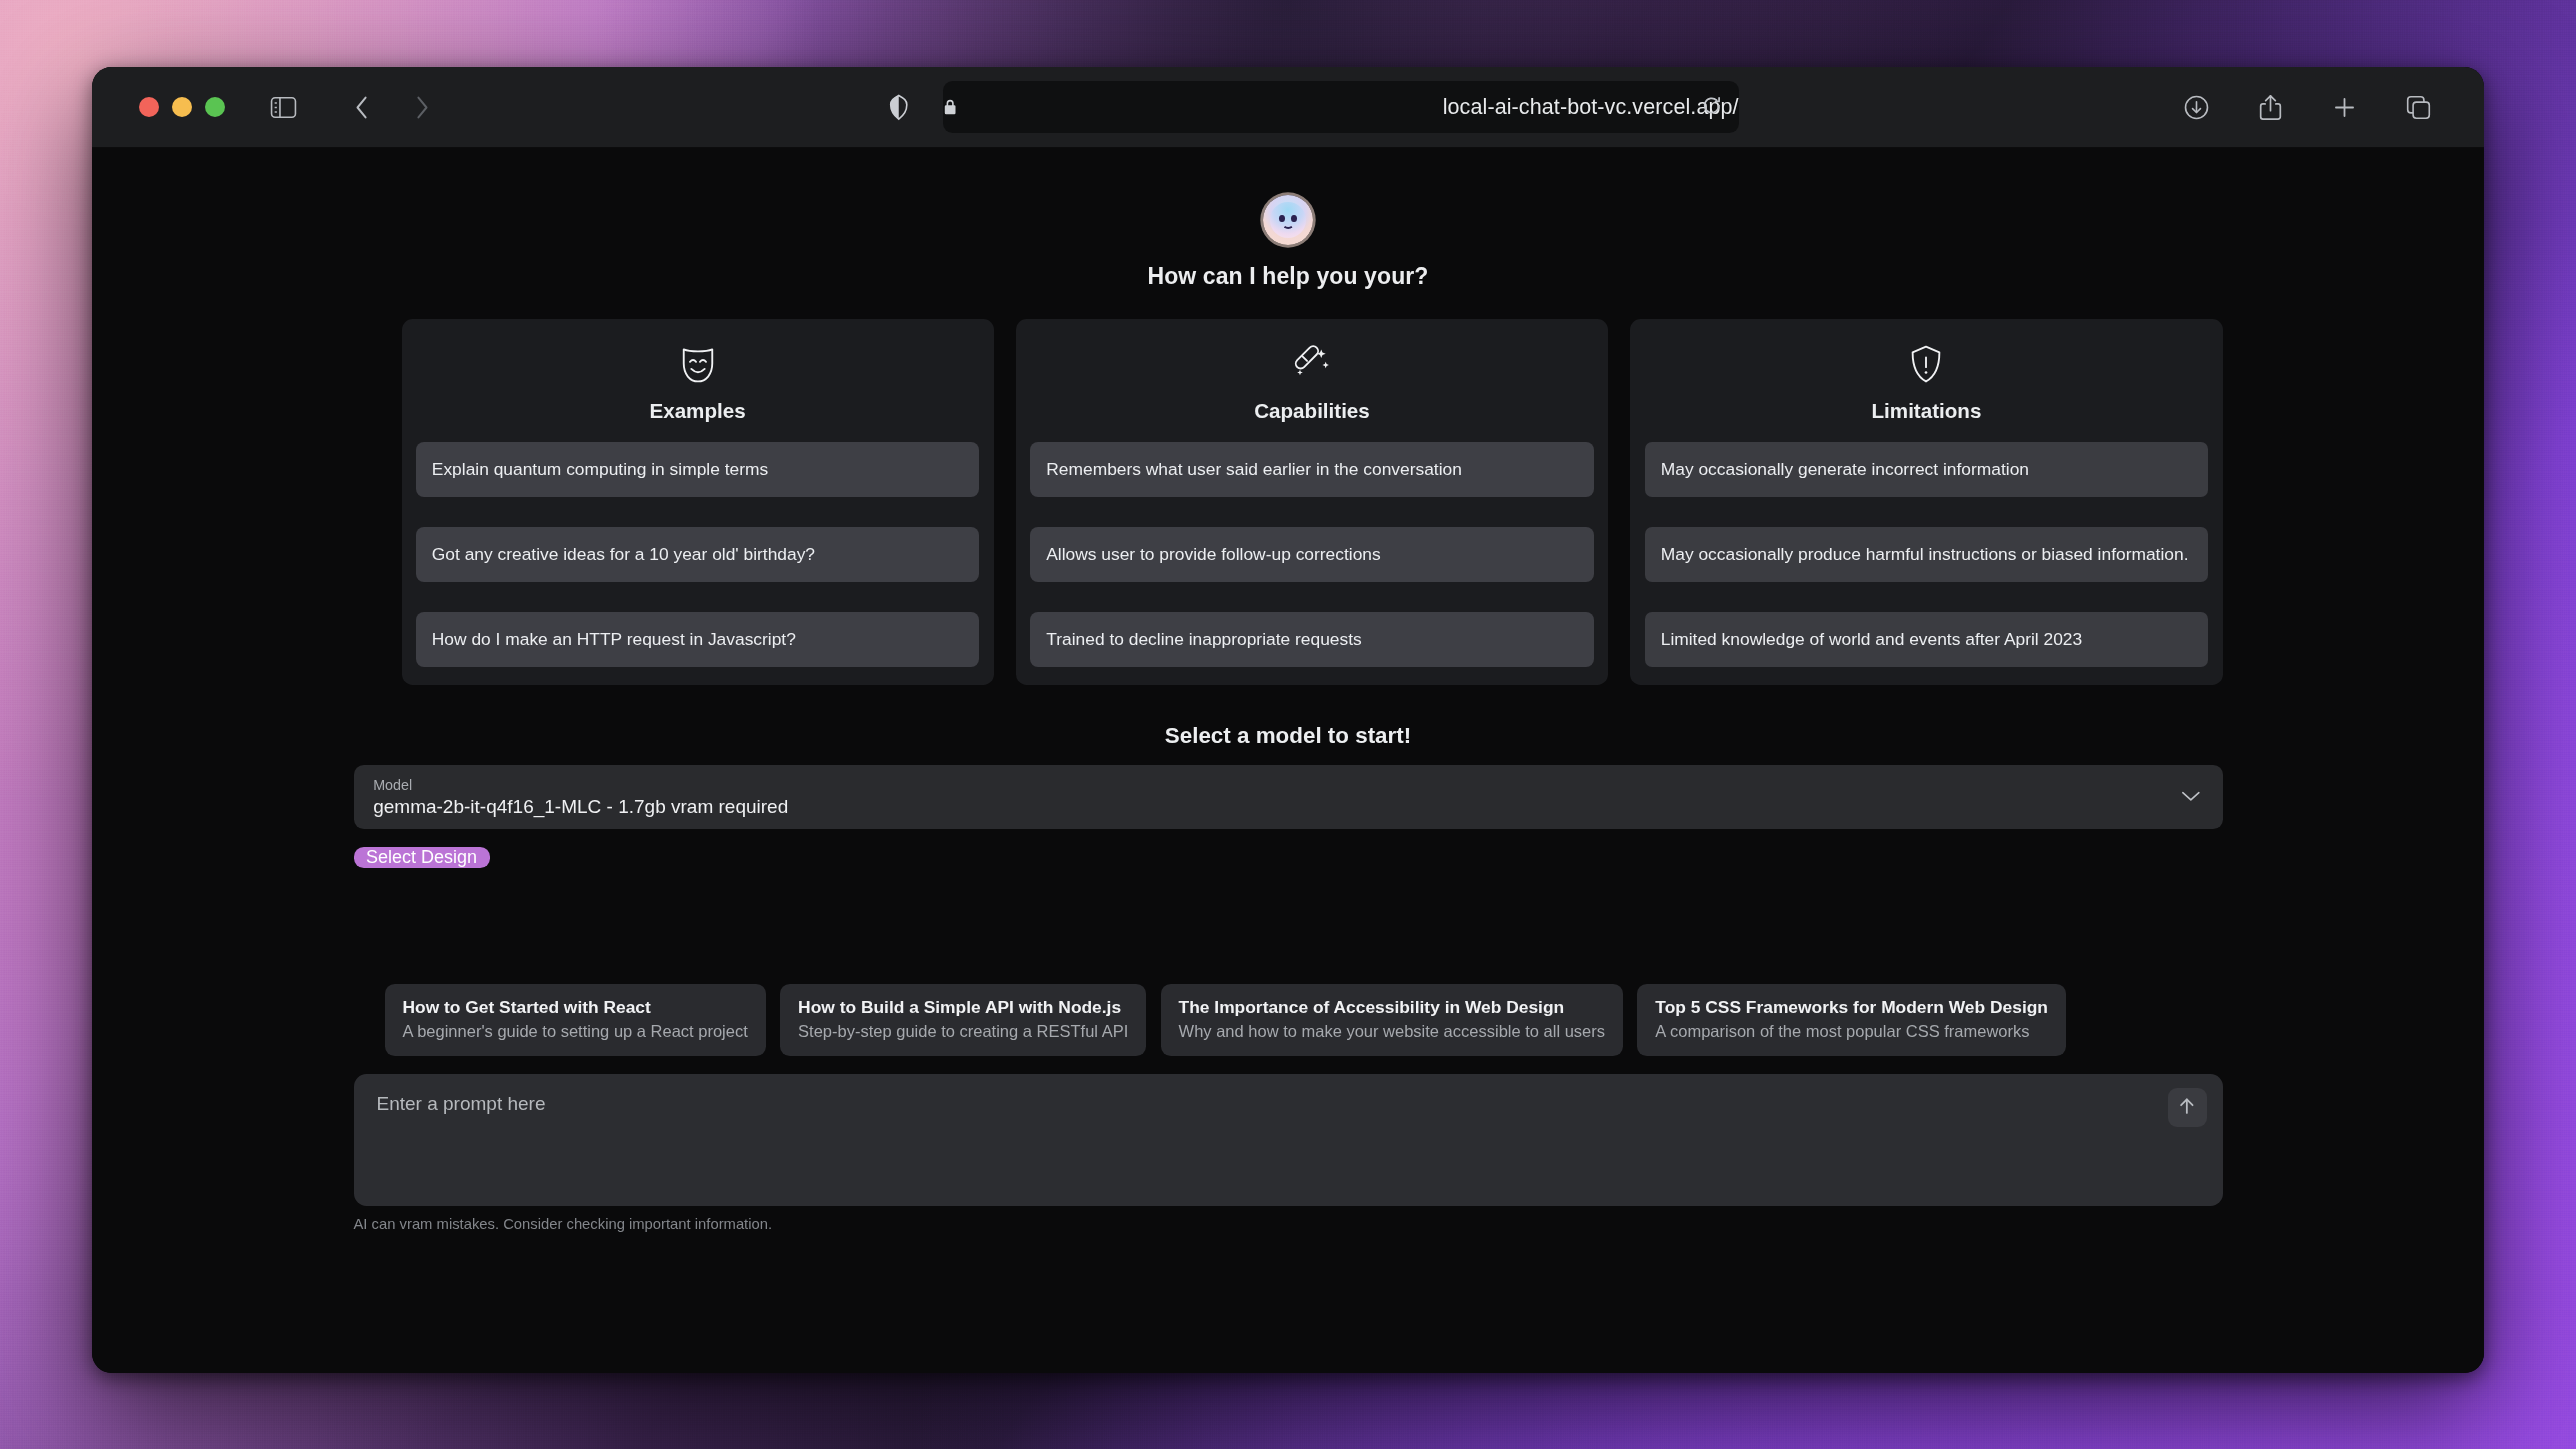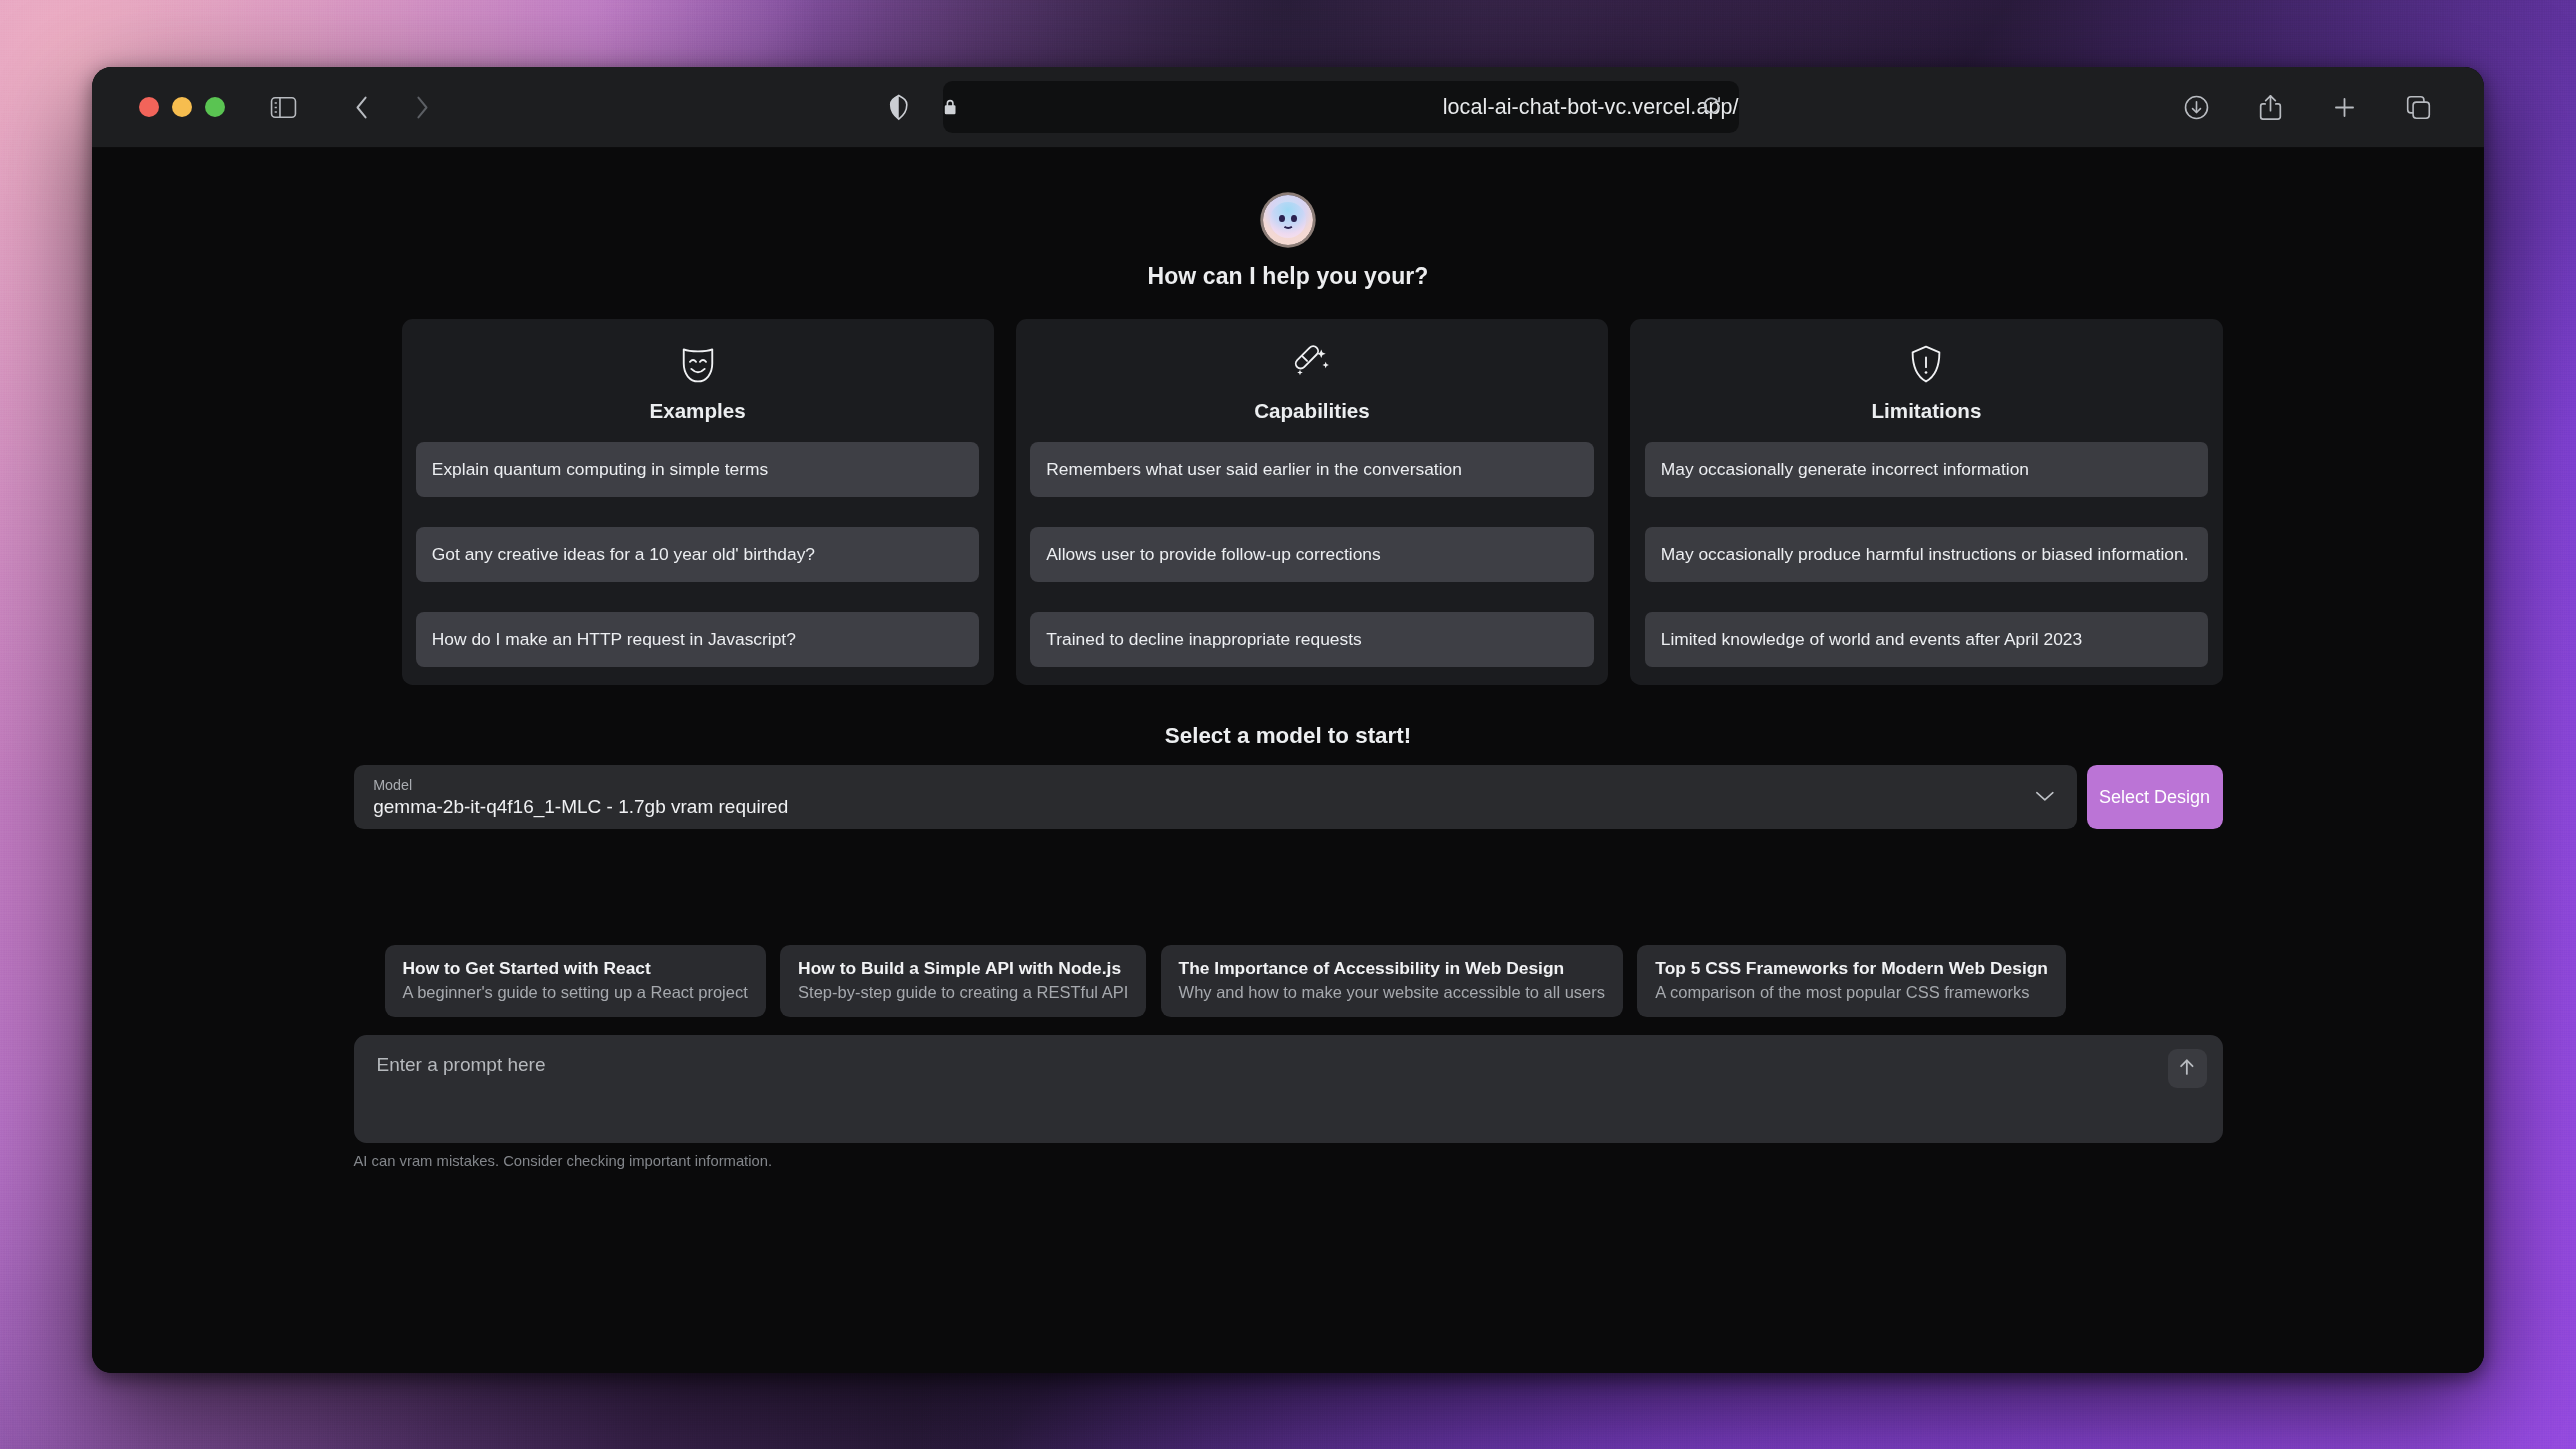--- a/index.html
+++ b/index.html
@@ -160,21 +160,21 @@
   }
   .card.limitations .card-item { background: #3b3c41; border-radius: 7px; }
   
   .select-heading {
     margin-top: 38px;
     color: #eceef0; font-size: 22.4px; font-weight: 700;
   }
   .model-row {
     margin-top: 16px;
     width: 1869px;
-    display: flex; align-items: stretch; gap: 10px;
+    display: flex; align-items: stretch; gap: 18px; flex-direction: column;
   }
   .model-select {
     flex: 1;
     background: #2a2b2e;
     border-radius: 9.8px;
     padding: 11.6px 19.7px;
     position: relative;
     display: flex; flex-direction: column; justify-content: center;
   }
   .model-select .lbl { color: #a9acb1; font-size: 14.3px; margin-bottom: 2.7px; }
@@ -202,21 +202,21 @@
     background: #2a2b2f;
     border-radius: 9.8px;
     padding: 12.5px 18px 14.3px;
   }
   .suggestion .s-title { color: #f1f2f4; font-size: 17.4px; font-weight: 600; }
   .suggestion .s-sub { color: #a6a9ae; font-size: 16.5px; margin-top: 4.5px; }
   
   .prompt-area {
     margin-top: 18px;
     width: 1869px;
-    height: 108px;
+    height: 132px;
     background: #2c2d31;
     border-radius: 12.5px;
     position: relative;
     padding: 19.7px 23px;
   }
   .prompt-ph { color: #b6b9bd; font-size: 19px; }
   .send-btn {
     position: absolute; right: 16px; top: 14.3px;
     width: 39px; height: 39px;
     border-radius: 9px;

